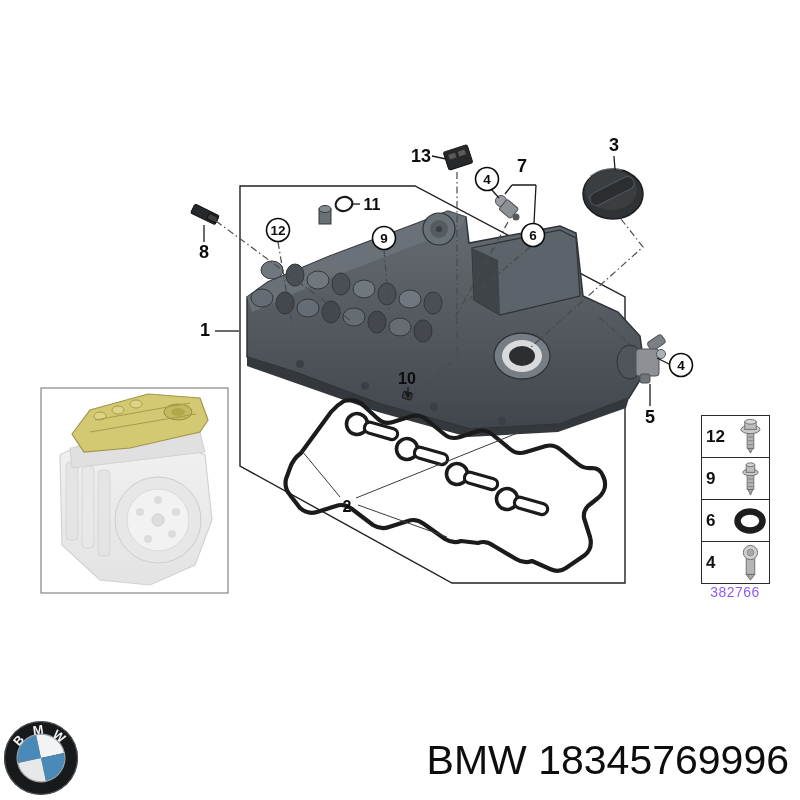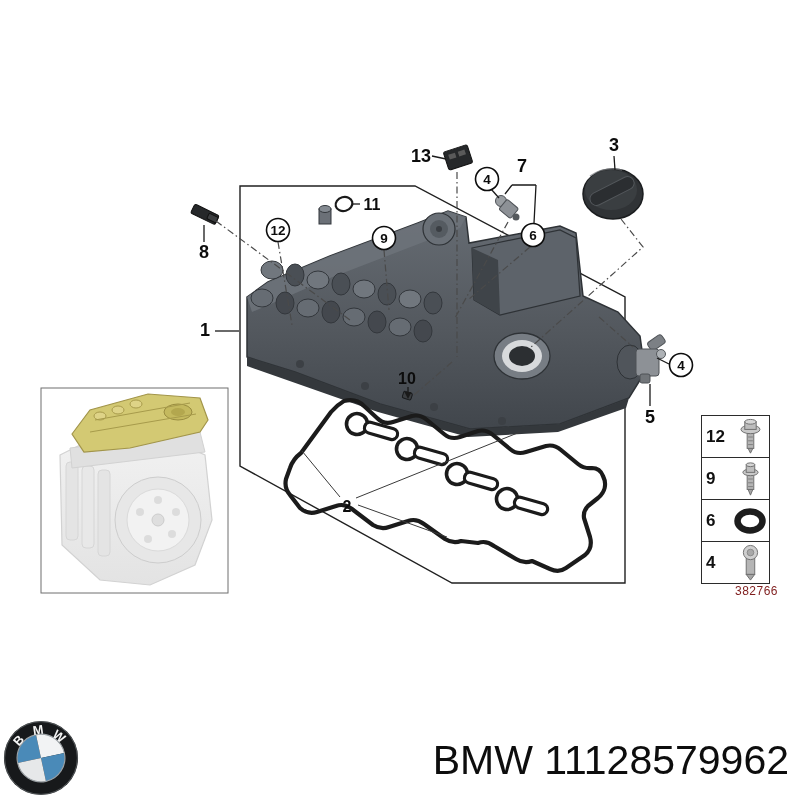--- a/index.html
+++ b/index.html
@@ -17,22 +17,22 @@
   .leadthin  { stroke:#3a3a3a; stroke-width:1;   fill:none; }
   .dash      { stroke:#4a4a4a; stroke-width:1.2; fill:none; stroke-dasharray:7 3 1.5 3; }
   .frame     { stroke:#202020; stroke-width:1.4; fill:none; }
 
   
   .legend{position:absolute;left:701px;top:415px;width:67px;border:1.3px solid #2b2b2b;background:#fff;}
   .legend-row{height:41px;display:flex;align-items:center;border-top:1px solid #2b2b2b;}
   .legend-row:first-child{border-top:none;}
   .legend-num{font-weight:bold;font-size:17px;color:#111;padding-left:4px;width:24px;}
   .legend-ico{flex:1;display:flex;justify-content:center;}
-  .legend-caption{position:absolute;left:692px;top:584px;width:86px;text-align:right;
-                  font-size:12px;color:#7f1d1d;letter-spacing:.5px;}
+  .legend-caption{position:absolute;left:692px;top:584px;width:86px;text-align:center;
+                  font-size:14px;color:#8b5cf6;letter-spacing:.5px;}
 
   
   .footer-caption{position:absolute;top:740px;right:11px;font-size:41px;color:#0d0d0d;
                   line-height:1;letter-spacing:0;white-space:nowrap;}
   .bmw-logo{position:absolute;left:2px;top:717px;}
 </style>
 </head>
 <body>
 
 <div class="stage">
@@ -318,15 +318,15 @@
       <path d="M0,0 L24.5,0 A24.5,24.5 0 0 1 0,24.5 Z" fill="#4a8ab8"></path>
       <path d="M0,0 L0,24.5 A24.5,24.5 0 0 1 -24.5,0 Z" fill="#e6e8e9"></path>
       <circle cx="0" cy="0" r="24.5" fill="none" stroke="#9aa0a4" stroke-width="1.2"></circle>
     </g>
     <g font-family="'Liberation Sans',sans-serif" font-weight="bold" font-size="13" fill="#f5f5f5" text-anchor="middle">
       <text x="-22.9" y="-13.5" transform="rotate(-48 -22.9 -17.9)">B</text>
       <text x="-3" y="-24.4" transform="rotate(-8 -3 -28.8)">M</text>
       <text x="18.6" y="-17.8" transform="rotate(38 18.6 -22.2)">W</text>
     </g>
   </svg>
-  <div class="footer-caption">BMW 11128579962</div>
+  <div class="footer-caption">BMW 18345769996</div>
 
 </div>
 
 </body></html>

